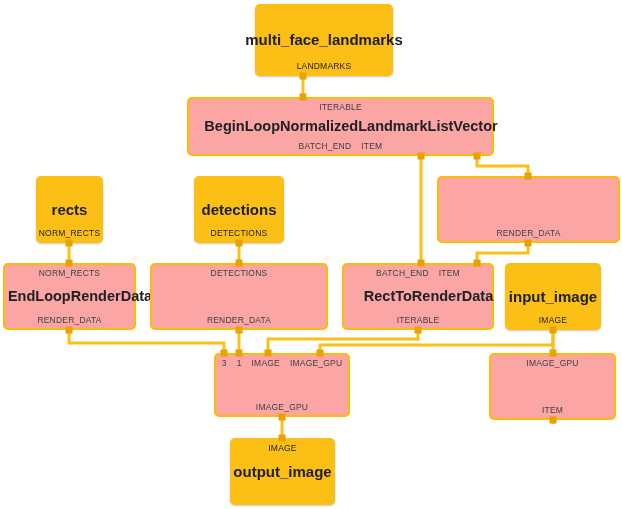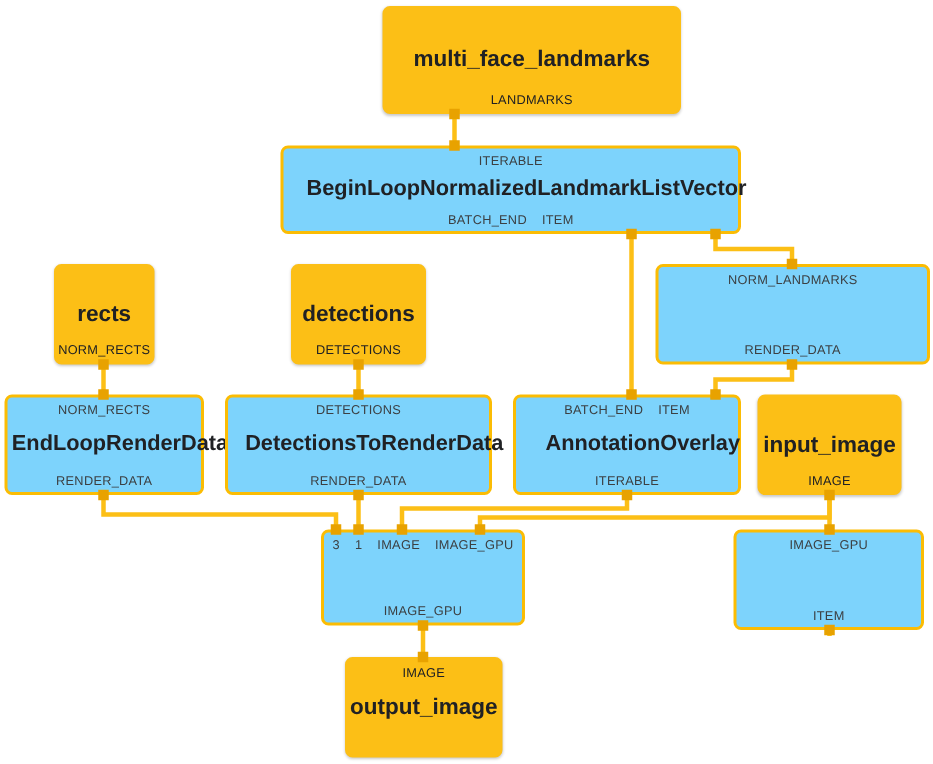--- a/index.html
+++ b/index.html
@@ -28,21 +28,21 @@
     position: absolute;
     box-sizing: border-box;
     display: flex;
     flex-direction: column;
     align-items: center;
     justify-content: center;
     border-radius: 5px;
     z-index: 5;
   }
   .node.calculator {
-    background: #7dd3fc;
+    background: #fca5a5;
     border: 2px solid #fbbc04;
   }
   .node.stream {
     background: #fcbf16;
     border: 2px solid #fcbf16;
     box-shadow: 0 1px 2px rgba(0,0,0,0.22);
   }
   .node-title {
     font-weight: bold;
     color: #202124;
@@ -101,40 +101,37 @@
       <path d="M 239 243 L 239 263" fill="none" stroke="#fcbf16" stroke-width="3" stroke-linecap="butt" stroke-linejoin="miter"></path>
       <path d="M 69 330 L 69 343 L 224 343 L 224 353" fill="none" stroke="#fcbf16" stroke-width="3" stroke-linecap="butt" stroke-linejoin="miter"></path>
       <path d="M 239 330 L 239 353" fill="none" stroke="#fcbf16" stroke-width="3" stroke-linecap="butt" stroke-linejoin="miter"></path>
       <path d="M 418 330 L 418 339 L 268 339 L 268 353" fill="none" stroke="#fcbf16" stroke-width="3" stroke-linecap="butt" stroke-linejoin="miter"></path>
       <path d="M 553 330 L 553 345 L 320 345 L 320 353" fill="none" stroke="#fcbf16" stroke-width="3" stroke-linecap="butt" stroke-linejoin="miter"></path>
       <path d="M 553 330 L 553 353" fill="none" stroke="#fcbf16" stroke-width="3" stroke-linecap="butt" stroke-linejoin="miter"></path>
       <path d="M 282 417 L 282 438" fill="none" stroke="#fcbf16" stroke-width="3" stroke-linecap="butt" stroke-linejoin="miter"></path>
       <path d="M 553 420 L 553 424" fill="none" stroke="#fcbf16" stroke-width="3" stroke-linecap="butt" stroke-linejoin="miter"></path>
     </svg>
   <div id="node-layer">
-      <div class="node stream" style="left: 255px; top: 4px; width: 199px; height: 72px;">
+      <div class="node stream" style="left: 255px; top: 4px; width: 138px; height: 72px;">
         <div class="node-title">multi_face_landmarks</div>
         <div class="port-row outputs">
           <span class="port-label">LANDMARKS</span>
         </div>
       </div>
       <div class="node calculator" style="left: 187px; top: 97px; width: 307px; height: 59px;">
         <div class="port-row inputs">
           <span class="port-label">ITERABLE</span>
         </div>
         <div class="node-title">BeginLoopNormalizedLandmarkListVector</div>
         <div class="port-row outputs">
           <span class="port-label">BATCH_END</span>
           <span class="port-label">ITEM</span>
         </div>
       </div>
       <div class="node calculator" style="left: 437px; top: 176px; width: 183px; height: 67px;">
-        <div class="port-row inputs">
-          <span class="port-label">NORM_LANDMARKS</span>
-        </div>
         <div class="port-row outputs">
           <span class="port-label">RENDER_DATA</span>
         </div>
       </div>
       <div class="node stream" style="left: 36px; top: 176px; width: 67px; height: 67px;">
         <div class="node-title">rects</div>
         <div class="port-row outputs">
           <span class="port-label">NORM_RECTS</span>
         </div>
       </div>
@@ -150,31 +147,30 @@
         </div>
         <div class="node-title">EndLoopRenderData</div>
         <div class="port-row outputs">
           <span class="port-label">RENDER_DATA</span>
         </div>
       </div>
       <div class="node calculator" style="left: 150px; top: 263px; width: 178px; height: 67px;">
         <div class="port-row inputs">
           <span class="port-label">DETECTIONS</span>
         </div>
-        <div class="node-title">DetectionsToRenderData</div>
         <div class="port-row outputs">
           <span class="port-label">RENDER_DATA</span>
         </div>
       </div>
       <div class="node calculator" style="left: 342px; top: 263px; width: 152px; height: 67px;">
         <div class="port-row inputs">
           <span class="port-label">BATCH_END</span>
           <span class="port-label">ITEM</span>
         </div>
-        <div class="node-title">AnnotationOverlay</div>
+        <div class="node-title">RectToRenderData</div>
         <div class="port-row outputs">
           <span class="port-label">ITERABLE</span>
         </div>
       </div>
       <div class="node stream" style="left: 505px; top: 263px; width: 96px; height: 67px;">
         <div class="node-title">input_image</div>
         <div class="port-row outputs">
           <span class="port-label">IMAGE</span>
         </div>
       </div>

